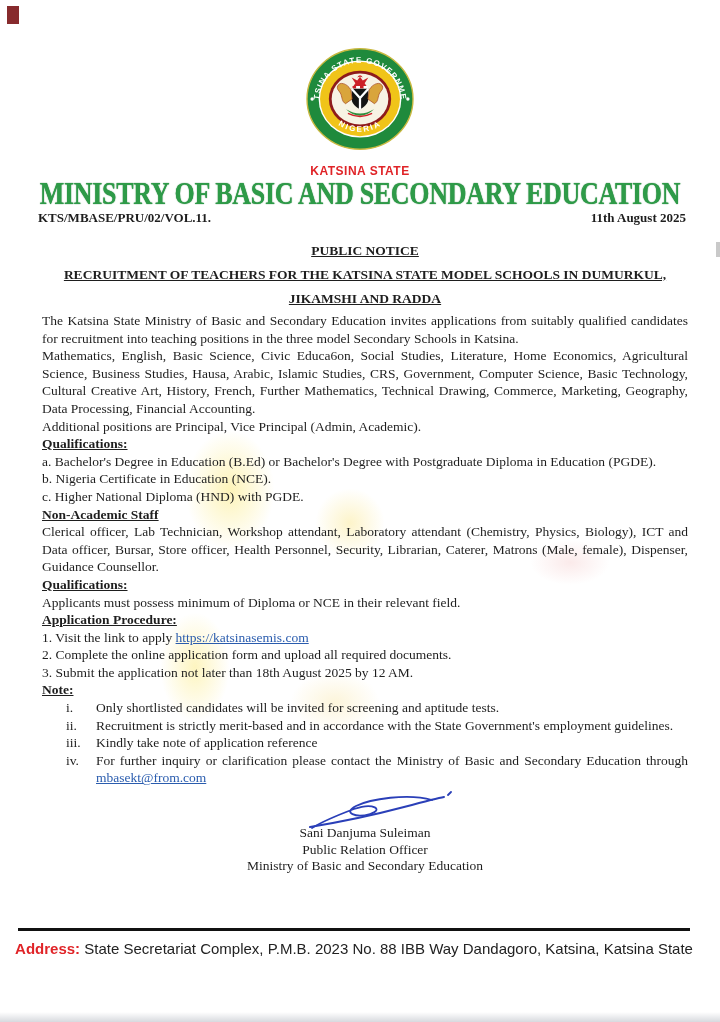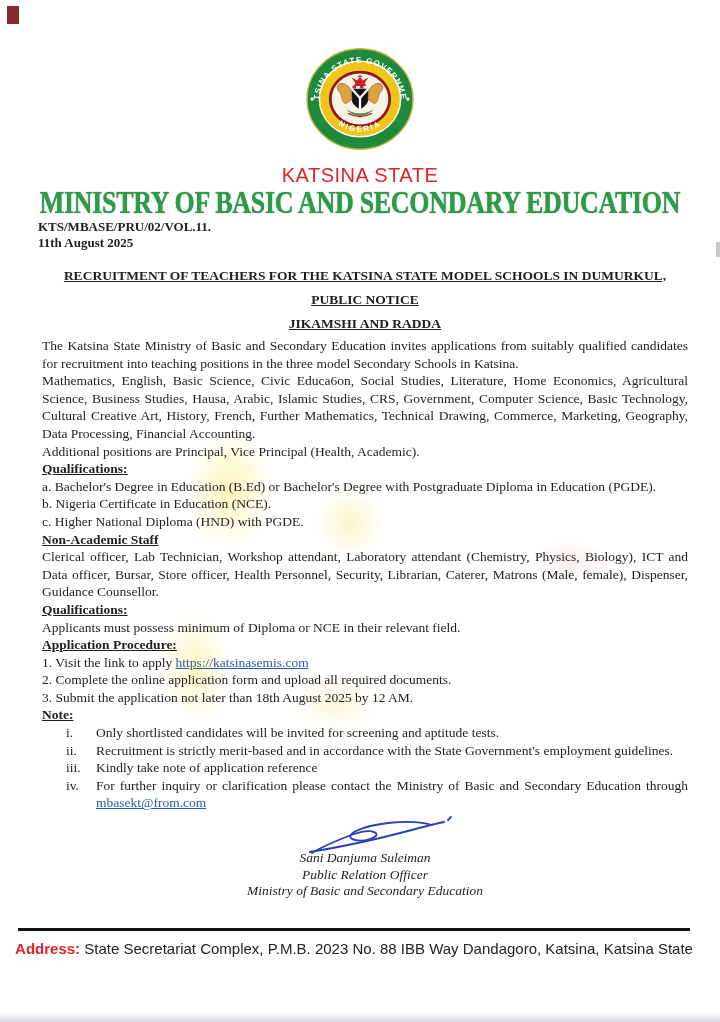--- a/index.html
+++ b/index.html
@@ -37,22 +37,22 @@
     background: radial-gradient(ellipse at center, rgba(245,215,110,.25), rgba(245,215,110,0) 70%); }
   .bottom-band {
     position: absolute; left: 0; bottom: 0; width: 720px; height: 10px;
     background: linear-gradient(to bottom, rgba(220,222,226,0), rgba(205,208,214,.8));
   }
   
   .logo-wrap { width: 112px; margin: 46px auto 6px auto; }
   .state-title {
     text-align: center;
     font-family: "Liberation Sans", sans-serif;
-    font-weight: normal;
-    font-size: 20px;
+    font-weight: bold;
+    font-size: 12px;
     letter-spacing: .5px;
     color: #e02428;
     margin-top: 8px;
   }
   .ministry-title {
     text-align: center;
     margin-top: 1px;
     line-height: 30px;
     white-space: nowrap;
   }
@@ -67,21 +67,20 @@
     text-shadow: 0 0 1px #1d7a33;
   }
   .ref-row {
     display: flex;
     justify-content: space-between;
     align-items: baseline;
     padding: 0 34px 0 38px;
     margin-top: -2px;
     font-weight: bold;
     font-size: 13px;
-    flex-direction: column;
   }
   
   .doc-body {
     position: relative;
     padding: 14px 32px 0 42px;
     font-size: 13.5px;
     line-height: 17.6px;
     z-index: 1;
   }
   .center { text-align: center; }
@@ -89,21 +88,21 @@
   .b { font-weight: bold; }
   .notice-head { line-height: 21px; margin-bottom: 3px; }
   .just { text-align: justify; }
   .heading { font-weight: bold; text-decoration: underline; }
   a.doc-link { color: #2a5cae; text-decoration: underline; cursor: pointer; }
   .note-row { display: flex; }
   .note-num { width: 30px; margin-left: 24px; flex: 0 0 auto; }
   .note-body { flex: 1 1 auto; }
   .force-just { text-align: justify; text-align-last: justify; }
   
-  .sig-block { text-align: center; margin-top: 4px; line-height: 16.5px; font-size: 13.5px; font-style: italic; }
+  .sig-block { text-align: center; margin-top: 4px; line-height: 16.5px; font-size: 13.5px; }
   .sig-svg { display: block; margin: 0 auto -8px auto; position: relative; left: 14px; }
   
   .footer { position: absolute; left: 0; top: 928px; width: 708px; z-index: 1; }
   .footer-rule { height: 3px; background: #111; margin: 0 18px; }
   .address-line {
     text-align: center;
     margin-top: 9px;
     font-family: "Liberation Sans", sans-serif;
     font-size: 15px;
     color: #222;
@@ -176,28 +175,28 @@
     <span>MINISTRY OF BASIC AND SECONDARY EDUCATION</span>
   </div>
 
   <div class="ref-row">
     <span>KTS/MBASE/PRU/02/VOL.11.</span>
     <span>11th August 2025</span>
   </div>
 
   <div class="doc-body">
 
+    <div class="center b u notice-head">PUBLIC NOTICE</div>
     <div class="center b u notice-head">RECRUITMENT OF TEACHERS FOR THE KATSINA STATE MODEL SCHOOLS IN DUMURKUL,</div>
-    <div class="center b u notice-head">PUBLIC NOTICE</div>
     <div class="center b u notice-head">JIKAMSHI AND RADDA</div>
 
     <div class="just">The Katsina State Ministry of Basic and Secondary Education invites applications from suitably qualified candidates for recruitment into teaching positions in the three model Secondary Schools in Katsina.</div>
 
     <div class="just">Mathematics, English, Basic Science, Civic Educa6on, Social Studies, Literature, Home Economics, Agricultural Science, Business Studies, Hausa, Arabic, Islamic Studies, CRS, Government, Computer Science, Basic Technology, Cultural Creative Art, History, French, Further Mathematics, Technical Drawing, Commerce, Marketing, Geography, Data Processing, Financial Accounting.</div>
-    <div>Additional positions are Principal, Vice Principal (Health, Academic).</div>
+    <div>Additional positions are Principal, Vice Principal (Admin, Academic).</div>
 
     <div class="heading">Qualifications:</div>
     <div>a. Bachelor's Degree in Education (B.Ed) or Bachelor's Degree with Postgraduate Diploma in Education (PGDE).</div>
     <div>b. Nigeria Certificate in Education (NCE).</div>
     <div>c. Higher National Diploma (HND) with PGDE.</div>
 
     <div class="heading">Non-Academic Staff</div>
     <div class="just">Clerical officer, Lab Technician, Workshop attendant, Laboratory attendant (Chemistry, Physics, Biology), ICT and Data officer, Bursar, Store officer, Health Personnel, Security, Librarian, Caterer, Matrons (Male, female), Dispenser, Guidance Counsellor.</div>
 
     <div class="heading">Qualifications:</div>

